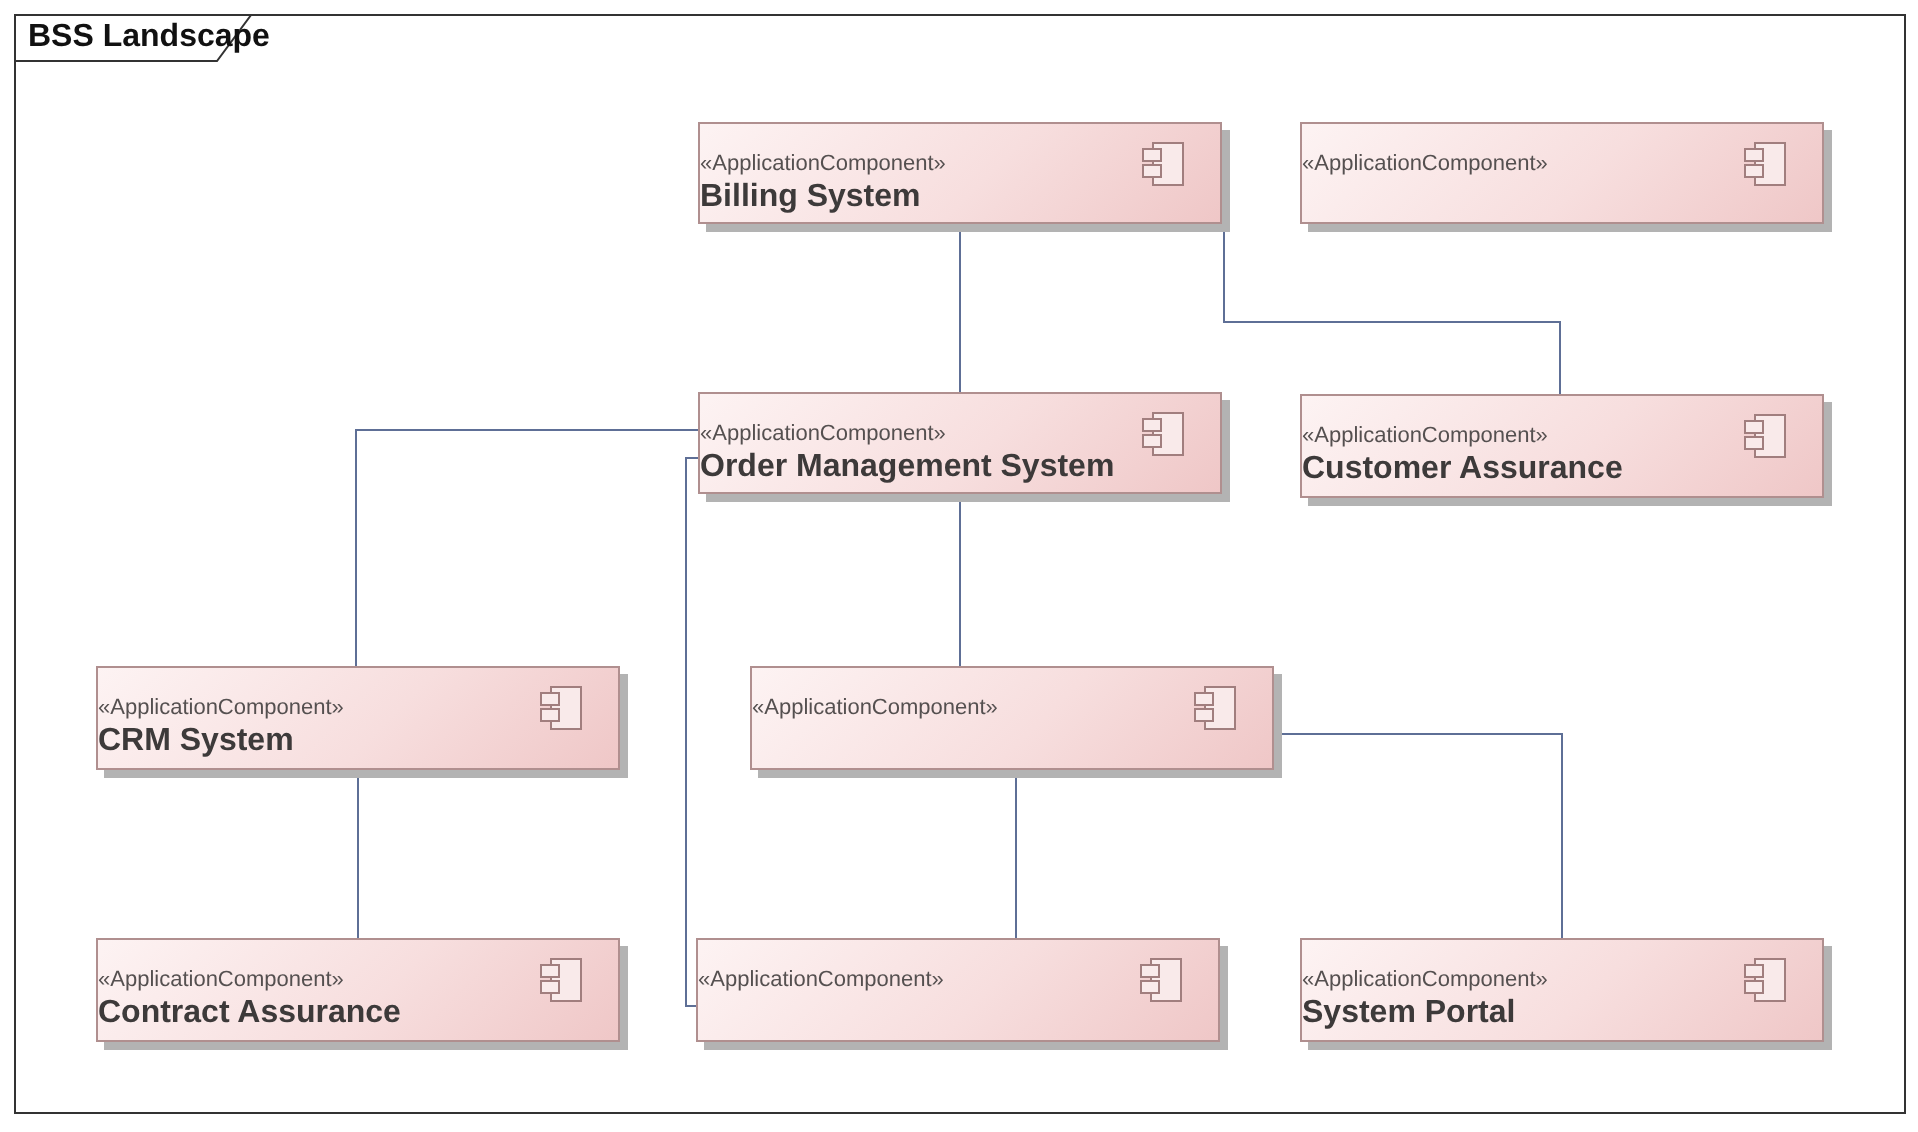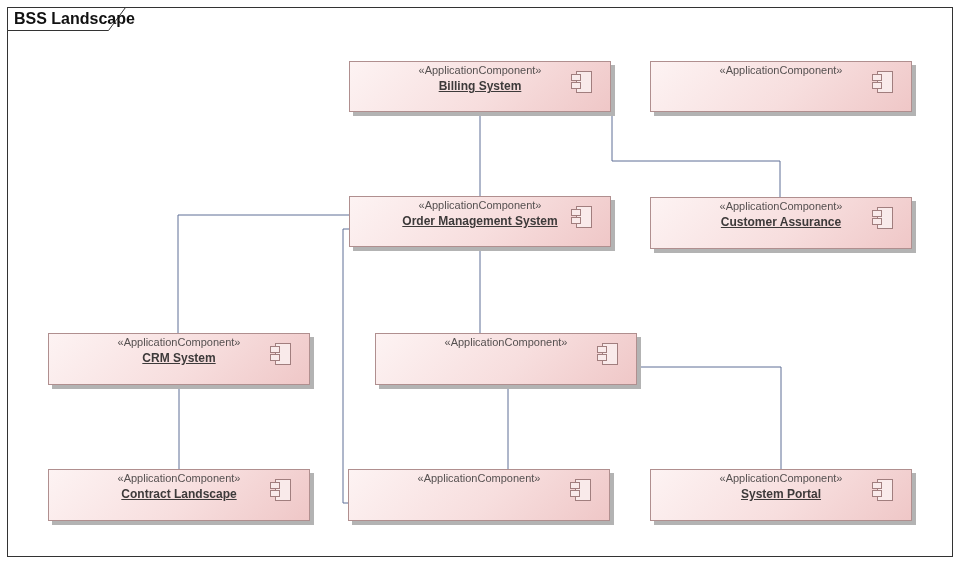--- a/index.html
+++ b/index.html
@@ -15,24 +15,24 @@
   #tab-title{
     position:absolute;left:14px;top:10px;width:100px;
     font-size:16px;font-weight:bold;color:#111111;white-space:nowrap;
   }
   #connector-layer{position:absolute;left:0;top:0;width:959px;height:566px;}
   .component-box{
     position:absolute;box-sizing:border-box;
     border:1px solid #b08f8f;
     background:linear-gradient(135deg,#fdf3f3 0%,#f7dede 55%,#efc7c7 100%);
     box-shadow:4px 4px 0 #b3b3b3;
-    text-align:center;padding-top:0;
+    padding-top:12px;
   }
   .stereotype{font-size:11px;color:#555050;line-height:16px;}
-  .comp-name{font-size:12px;font-weight:bold;color:#3d3a3a;line-height:17px;text-decoration:underline;}
+  .comp-name{font-size:16px;font-weight:bold;color:#3d3a3a;line-height:17px;}
   .comp-icon{
     position:absolute;top:9px;right:18px;width:14px;height:20px;
     border:1px solid #a17e7e;background:#f9eaea;
   }
   .comp-icon .icon-tab{
     position:absolute;left:-6px;width:8px;height:5px;
     border:1px solid #a17e7e;background:#f9eaea;
   }
   .comp-icon .icon-tab.t1{top:2px;}
   .comp-icon .icon-tab.t2{top:10px;}
@@ -106,21 +106,21 @@
         <span class="icon-tab t2"></span>
       </div>
       <div class="stereotype">«ApplicationComponent»</div>
     </div>
       <div class="component-box" style="left: 48px; top: 469px; width: 262px; height: 52px;">
       <div class="comp-icon">
         <span class="icon-tab t1"></span>
         <span class="icon-tab t2"></span>
       </div>
       <div class="stereotype">«ApplicationComponent»</div>
-      <div class="comp-name">Contract Landscape</div>
+      <div class="comp-name">Contract Assurance</div>
     </div>
       <div class="component-box" style="left: 348px; top: 469px; width: 262px; height: 52px;">
       <div class="comp-icon">
         <span class="icon-tab t1"></span>
         <span class="icon-tab t2"></span>
       </div>
       <div class="stereotype">«ApplicationComponent»</div>
     </div>
       <div class="component-box" style="left: 650px; top: 469px; width: 262px; height: 52px;">
       <div class="comp-icon">

